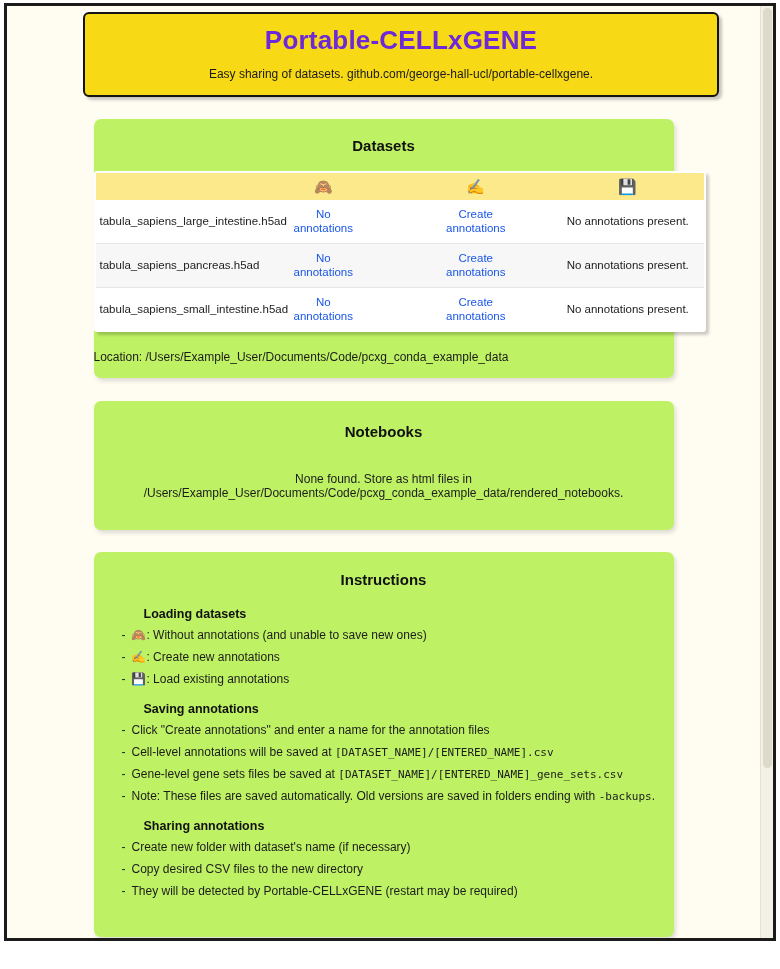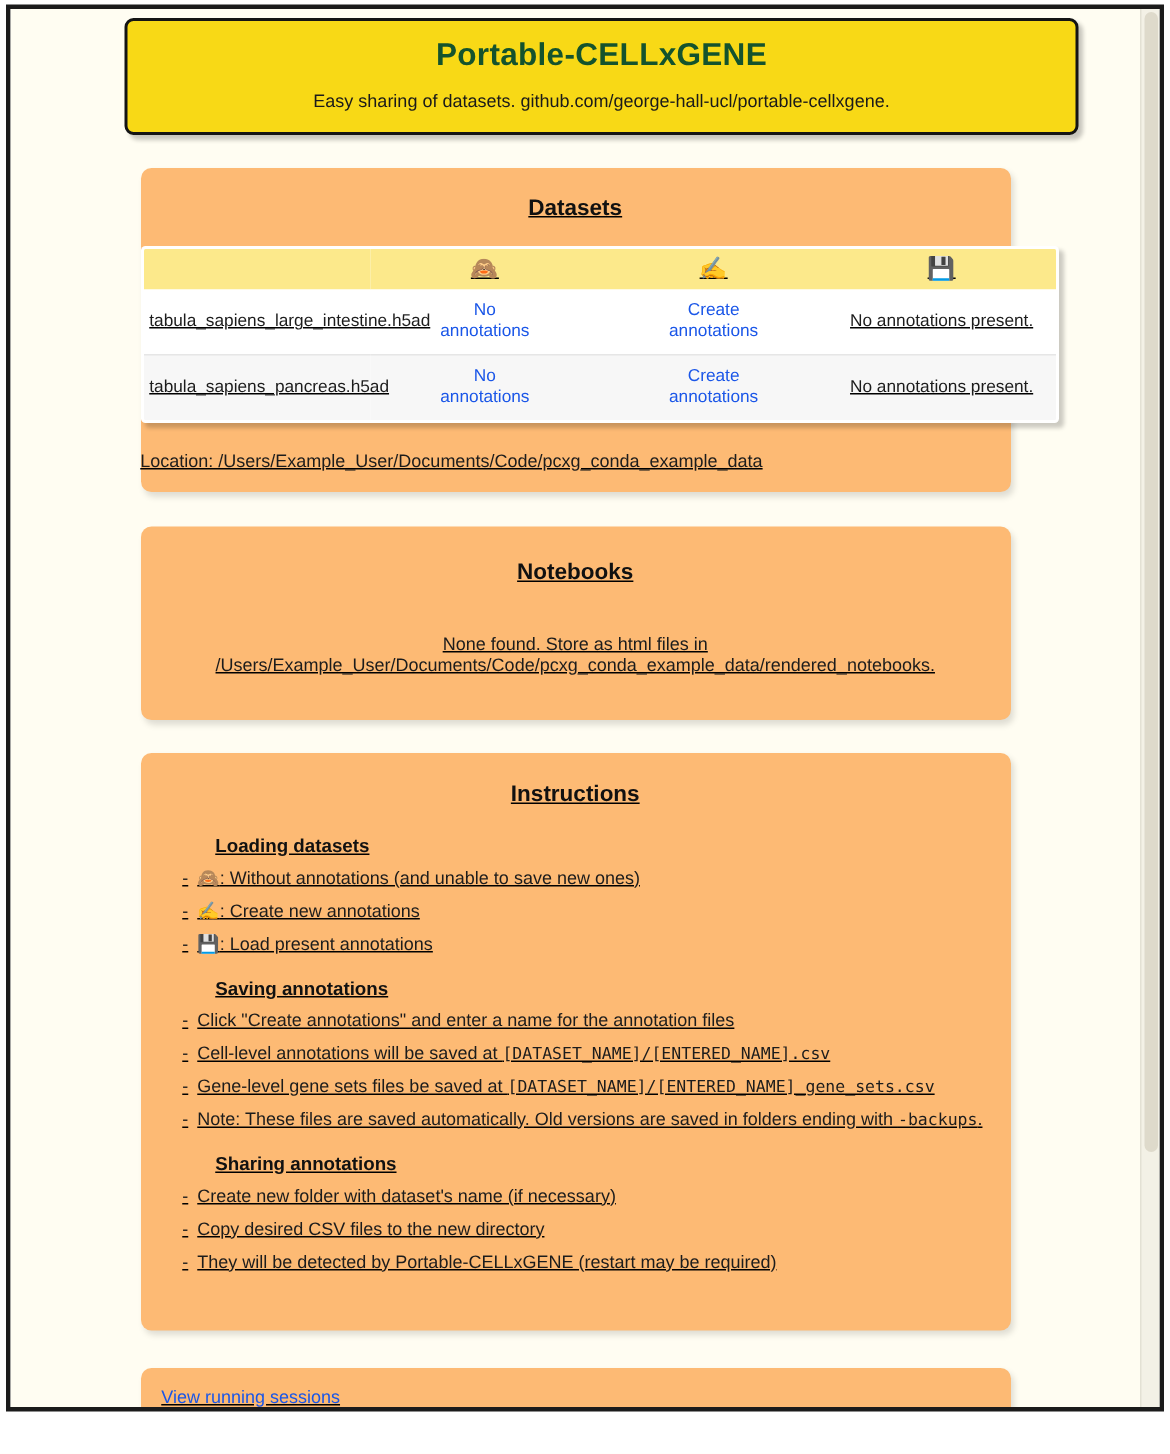--- a/index.html
+++ b/index.html
@@ -58,39 +58,38 @@
     margin: 6px 0 0 76px;
     width: 636px;
     background: #f8d916;
     border: 2px solid #141414;
     border-radius: 6px;
     box-shadow: 3px 3px 3px rgba(0,0,0,0.22);
     padding: 11px 10px 14px 10px;
     text-align: center;
   }
   .banner-title {
-    font-size: 21px;
+    font-size: 26px;
     font-weight: bold;
-    color: #14532d;
+    color: #6d28d9;
     letter-spacing: 0.2px;
     margin-bottom: 11px;
   }
   .banner-sub {
     font-size: 12px;
     color: #1a1a1a;
   }
 
   
   .card {
-    background: #fdba74;
+    background: #bef264;
     border-radius: 7px;
     box-shadow: 2px 3px 4px rgba(0,0,0,0.13);
     margin: 0 auto;
     width: 580px;
-    text-decoration: underline;
   }
 
   .card-title {
     text-align: center;
     font-size: 15px;
     font-weight: bold;
     color: #111111;
   }
 
   
@@ -258,20 +257,30 @@
               <td class="name-col">tabula_sapiens_pancreas.h5ad</td>
               <td class="link-col">
                 <a class="tbl-link"><span>No</span><br><span>annotations</span></a>
               </td>
               <td class="link-col">
                 <a class="tbl-link"><span>Create</span><br><span>annotations</span></a>
               </td>
               <td class="status-col">No annotations present.</td>
             </tr>
 
+            <tr>
+              <td class="name-col">tabula_sapiens_small_intestine.h5ad</td>
+              <td class="link-col">
+                <a class="tbl-link"><span>No</span><br><span>annotations</span></a>
+              </td>
+              <td class="link-col">
+                <a class="tbl-link"><span>Create</span><br><span>annotations</span></a>
+              </td>
+              <td class="status-col">No annotations present.</td>
+            </tr>
 
           </tbody>
         </table>
 
         <div class="location-line">Location: /Users/Example_User/Documents/Code/pcxg_conda_example_data</div>
       </div>
 
       <div class="card" id="notebooks-card">
         <div class="card-title">Notebooks</div>
         <div class="notebooks-text">None found. Store as html files in /Users/Example_User/Documents/Code/pcxg_conda_example_data/rendered_notebooks.</div>
@@ -284,21 +293,21 @@
 
           <div class="instr-group">
             <div class="instr-heading">Loading datasets</div>
             <div class="instr-item">
               <span class="dash">-</span><span class="emoji-inline">🙈</span><span>: Without annotations (and unable to save new ones)</span>
             </div>
             <div class="instr-item">
               <span class="dash">-</span><span class="emoji-inline">✍️</span><span>: Create new annotations</span>
             </div>
             <div class="instr-item">
-              <span class="dash">-</span><span class="emoji-inline">💾</span><span>: Load present annotations</span>
+              <span class="dash">-</span><span class="emoji-inline">💾</span><span>: Load existing annotations</span>
             </div>
           </div>
 
           <div class="instr-group">
             <div class="instr-heading">Saving annotations</div>
             <div class="instr-item">
               <span class="dash">-</span><span>Click "Create annotations" and enter a name for the annotation files</span>
             </div>
             <div class="instr-item">
               <span class="dash">-</span><span>Cell-level annotations will be saved at </span><span class="mono">[DATASET_NAME]/[ENTERED_NAME].csv</span>

